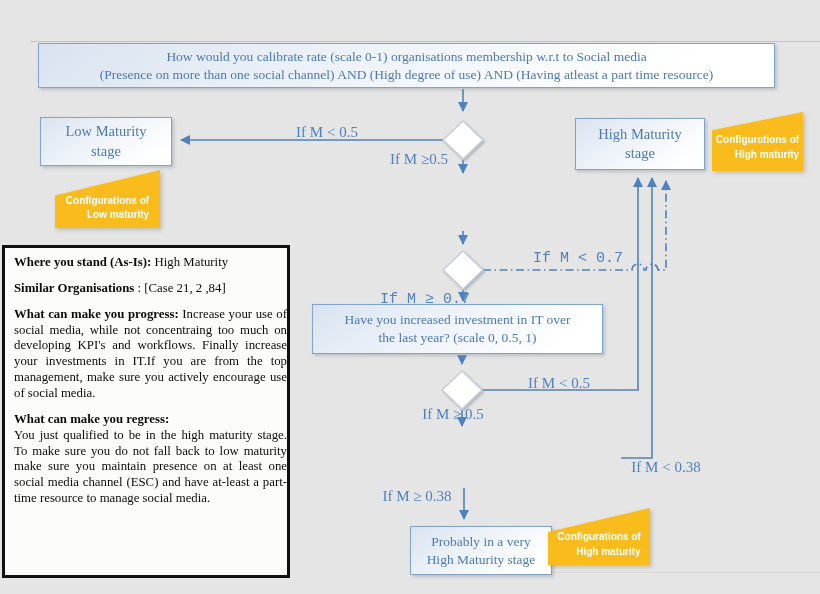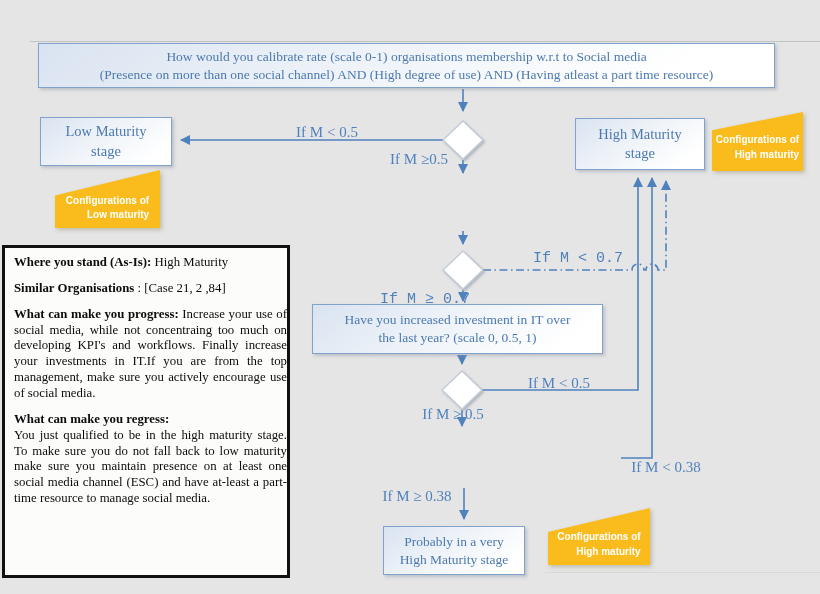--- a/index.html
+++ b/index.html
@@ -101,21 +101,21 @@
 stage</span>
   </div>
 
 
   <div class="node fs-q" style="left:312px;top:304px;width:291px;height:50px;">
     <span class="pre">Have you increased investment in IT over
 the last year? (scale 0, 0.5, 1)</span>
   </div>
 
 
-  <div class="node fs-q" style="left:383px;top:526px;width:142px;height:49px;">
+  <div class="node fs-q" style="left:410px;top:526px;width:142px;height:49px;">
     <span class="pre">Probably in a very
 High Maturity stage</span>
   </div>
 
   <div class="callout" style="left:55px;top:170px;width:105px;height:58px;">
     <div class="shape" style="clip-path:polygon(0 44%,100% 0,100% 100%,0 100%);padding-top:18px;">
       <span class="pre">Configurations of
 Low maturity</span>
     </div>
   </div>

